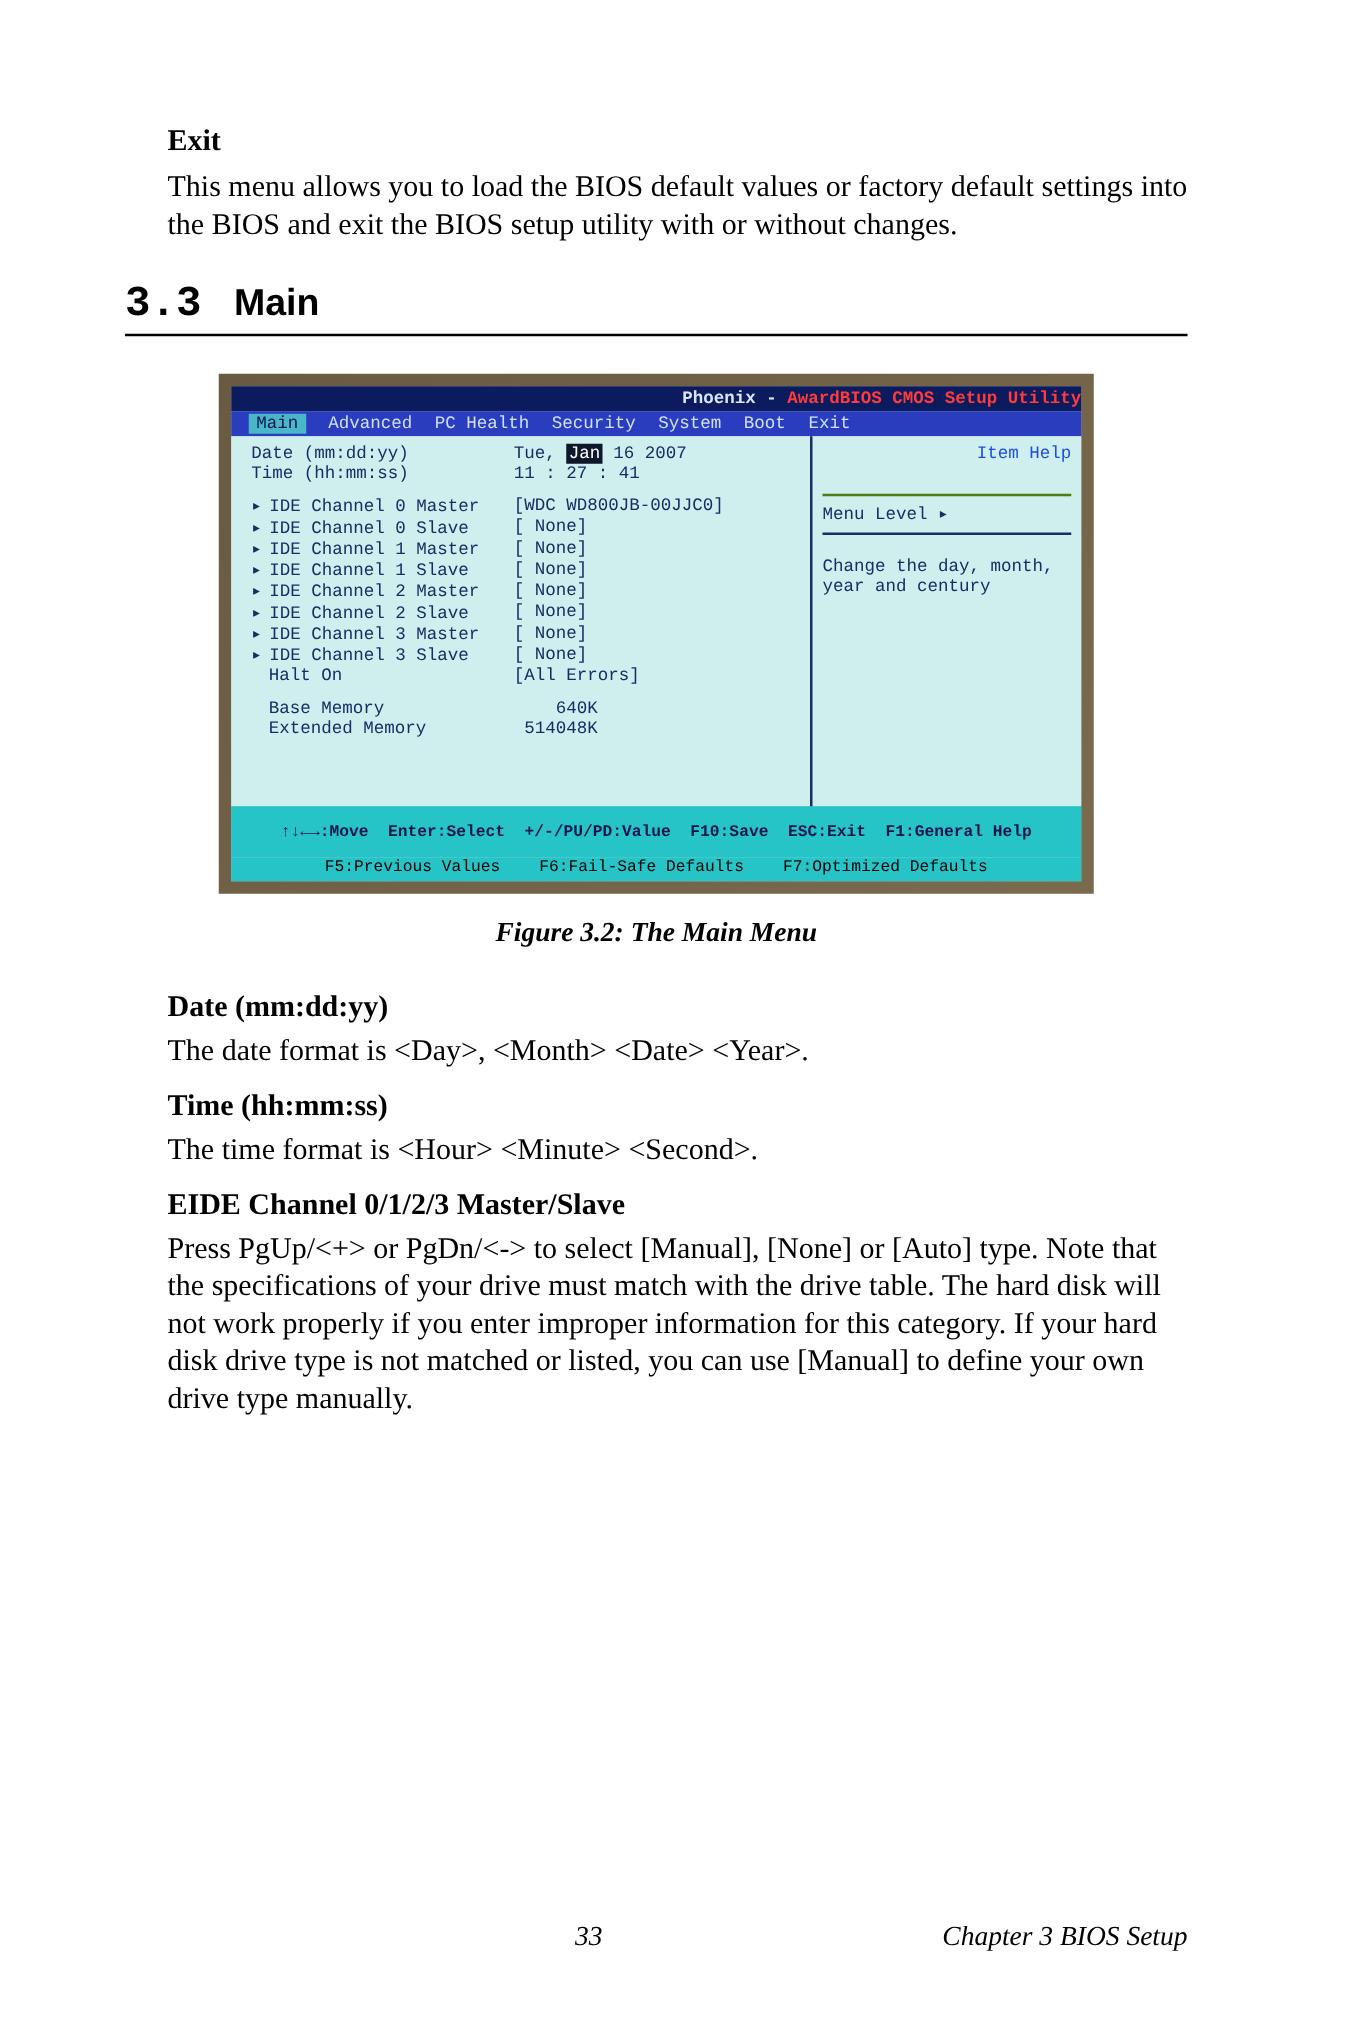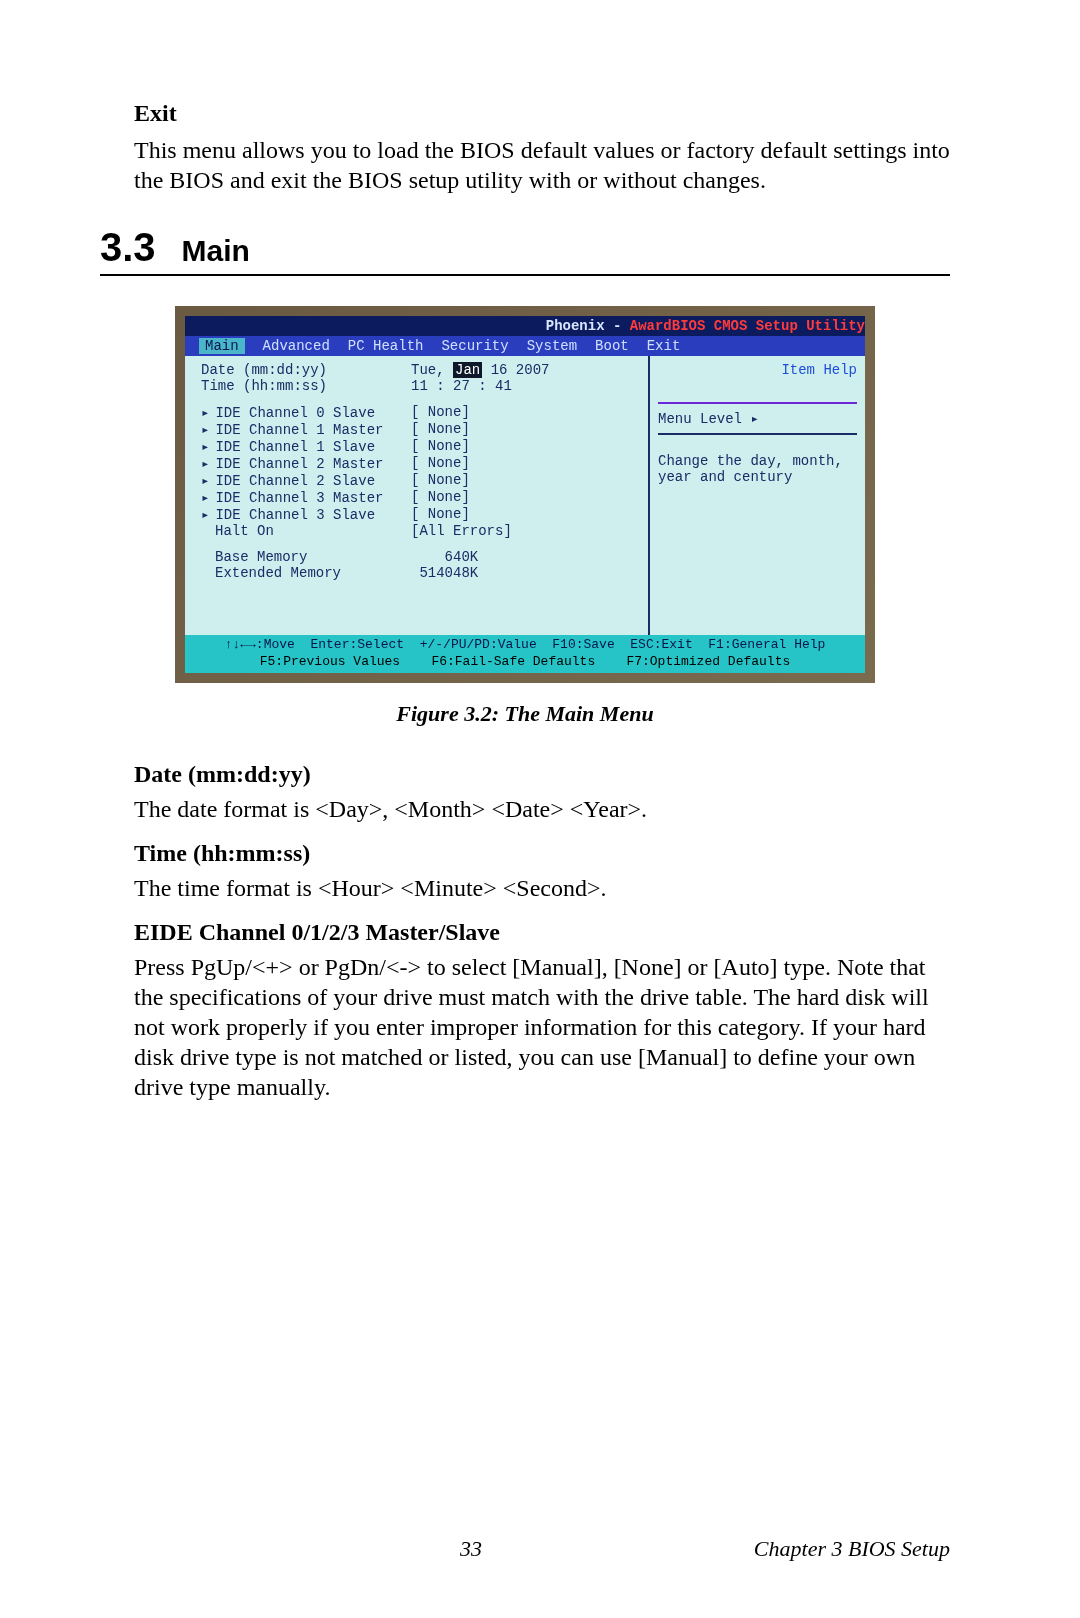--- a/index.html
+++ b/index.html
@@ -2,42 +2,42 @@
 <html><head>
 <meta charset="utf-8">
 <style>
 * { box-sizing: border-box; margin: 0; padding: 0; }
 html, body { width: 1080px; height: 1618px; background: #fff; font-family: "Times New Roman", serif; color: #000; }
 .page { padding: 100px 130px 60px 100px; position: relative; height: 100%; }
 .section-exit { margin-left: 34px; }
 .exit-h { font-weight: bold; font-size: 24px; margin-bottom: 8px; }
 .exit-p { font-size: 24px; line-height: 1.25; margin-bottom: 30px; }
 .sec-head { display: flex; align-items: baseline; border-bottom: 2px solid #000; padding-bottom: 4px; margin-bottom: 30px; }
-.sec-num { font-size: 40px; font-weight: bold; font-family: Liberation Sans, sans-serif; margin-right: 26px; }
+.sec-num { font-size: 34px; font-weight: bold; font-family: Liberation Mono, monospace; margin-right: 26px; }
 .sec-title { font-size: 30px; font-weight: bold; font-family: Arial, Helvetica, sans-serif; }
 
 .bios-wrap { margin: 0 auto; width: 700px; }
 .bezel { background: linear-gradient(135deg,#6b5a42,#7a6a4e); padding: 10px; }
 .screen { background: #9fd8d6; font-family: "Courier New", monospace; font-size: 14px; color: #1a2b66; }
 .titlebar { text-align: right; color: #d9e6ff; background: #0c1a5e; padding: 2px 0; font-weight: bold; }
 .titlebar .red { color: #ff3b3b; }
 .menubar { background: #2a3dbf; color: #cfe0ff; display: flex; gap: 18px; padding: 2px 14px; }
 .menubar span { color: #cfe0ff; }
 .menubar .active { background: #49b7c9; color: #0a1550; padding: 0 6px; }
 .biosbody { display: flex; background: #cfeeee; }
 .leftcol { flex: 1; padding: 6px 10px 14px 16px; border-right: 2px solid #1a2b66; }
 .rightcol { width: 215px; padding: 6px 8px; }
 .row { display: flex; }
 .row .lab { width: 210px; white-space: pre; }
 .row .val { flex: 1; white-space: pre; }
 .caret { color: #1a2b66; margin-right: 6px; }
 .hilite { background: #0f172a; color: #fff; padding: 0 2px; }
 .helptitle { text-align: right; color: #1d4ed8; margin-bottom: 24px; }
-.menulevel { margin: 6px 0 18px 0; border-top: 2px solid #6d28d9; border-bottom: 2px solid #1a2b66; padding: 6px 0;}
-.bot { background: #26c4c6; color: #0a1550; padding: 2px 8px; font-size: 13px; text-align: center; white-space: pre; }
+.menulevel { margin: 6px 0 18px 0; border-top: 2px solid #4d7c0f; border-bottom: 2px solid #1a2b66; padding: 6px 0;}
+.bot { background: #26c4c6; color: #0a1550; padding: 13px 8px; font-size: 13px; text-align: center; white-space: pre; font-weight: bold; }
 .bot2 { background: #26c4c6; color: #000000; padding: 0 8px 4px 8px; font-size: 13px; text-align: center; white-space: pre; }
 .figcap { text-align: center; font-style: italic; font-weight: bold; font-size: 22px; margin: 18px 0 34px 0; }
 .f-h { font-weight: bold; font-size: 24px; margin-left: 34px; margin-top: 16px; margin-bottom: 6px; }
 .f-p { font-size: 24px; line-height: 1.25; margin-left: 34px; margin-bottom: 6px; }
 .footer { position: absolute; bottom: 56px; left: 0; right: 0; display: flex; font-style: italic; font-size: 22px; }
 .footer .pg { margin-left: 460px; }
 .footer .ch { margin-left: auto; margin-right: 130px; }
 </style>
 </head>
 <body>
@@ -74,20 +74,24 @@
             <div class="row">
               <span class="lab">Date (mm:dd:yy)</span>
               <span class="val"><span>Tue, </span><span class="hilite">Jan</span><span> 16 2007</span></span>
             </div>
             <div class="row">
               <span class="lab">Time (hh:mm:ss)</span>
               <span class="val">11 : 27 : 41</span>
             </div>
             <div style="height:10px"></div>
             <div id="ide-rows">
+                <div class="row">
+                  <span class="lab"><span class="caret">▸</span>IDE Channel 0 Master</span>
+                  <span class="val">[WDC WD800JB-00JJC0]</span>
+                </div>
                 <div class="row">
                   <span class="lab"><span class="caret">▸</span>IDE Channel 0 Slave</span>
                   <span class="val">[ None]</span>
                 </div>
                 <div class="row">
                   <span class="lab"><span class="caret">▸</span>IDE Channel 1 Master</span>
                   <span class="val">[ None]</span>
                 </div>
                 <div class="row">
                   <span class="lab"><span class="caret">▸</span>IDE Channel 1 Slave</span>

